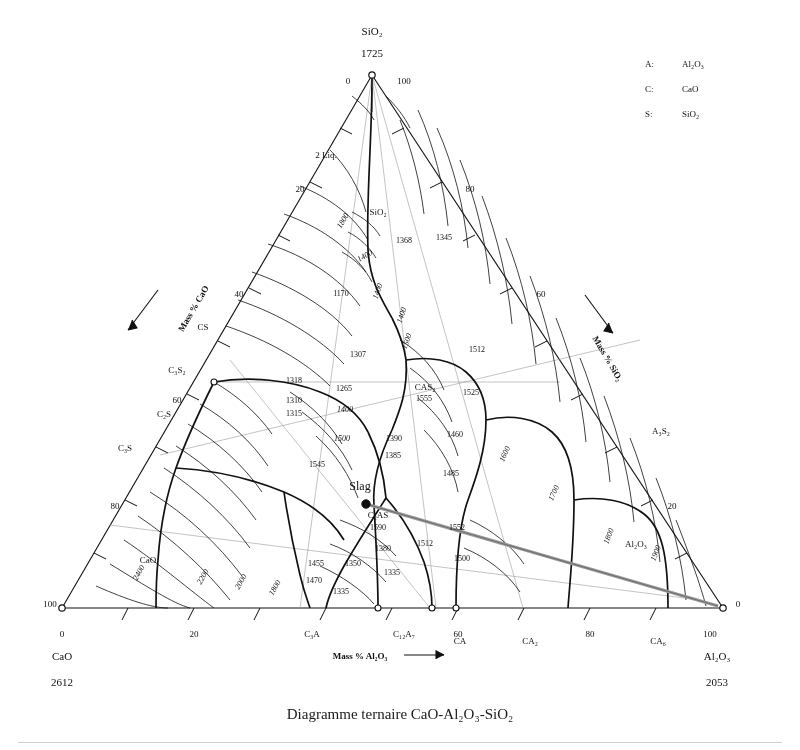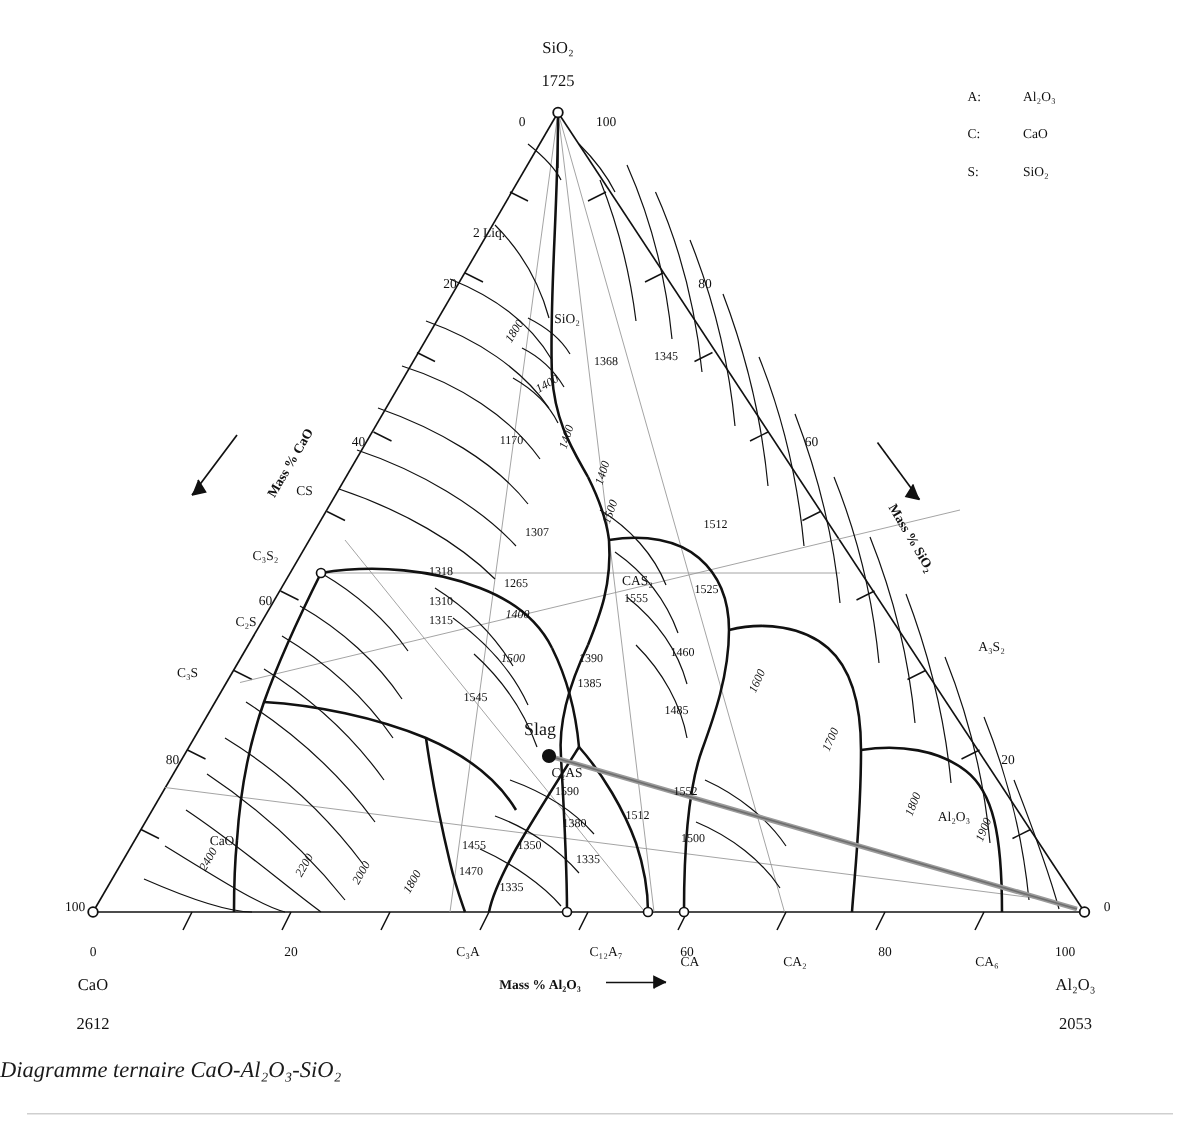--- a/index.html
+++ b/index.html
@@ -25,23 +25,22 @@
     left: 0;
     top: 0;
     width: 800px;
     height: 710px;
   }
   .caption {
     position: absolute;
     left: 0;
     top: 706px;
     width: 800px;
-    text-align: left;
+    text-align: center;
     font-family: "Liberation Serif", serif;
-    font-style: italic;
     font-size: 15px;
     color: #1a1a1a;
   }
   .bottom-rule {
     position: absolute;
     left: 18px;
     top: 742px;
     width: 764px;
     height: 1px;
     background: #cfcfcf;

